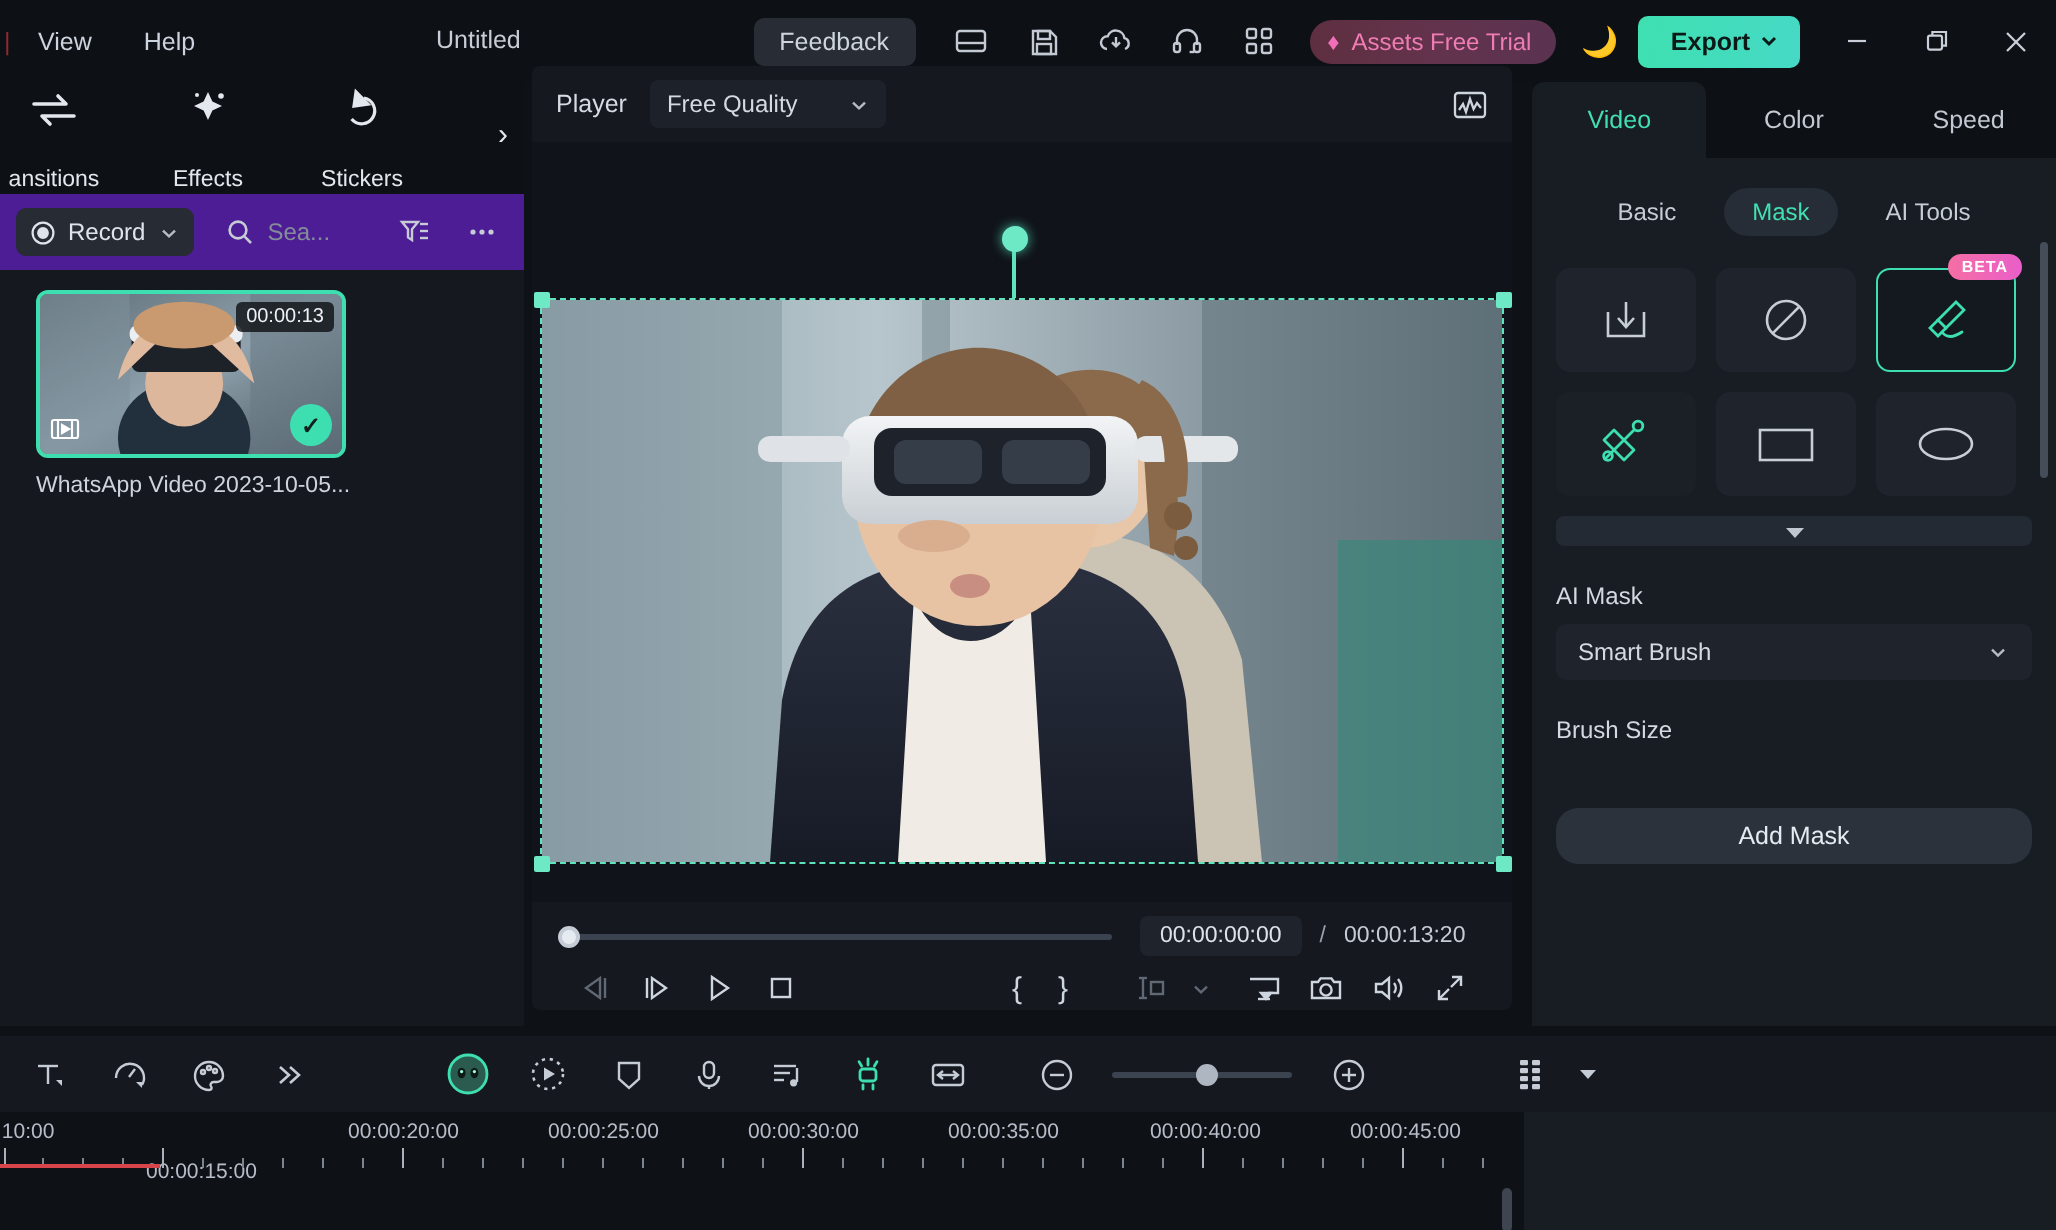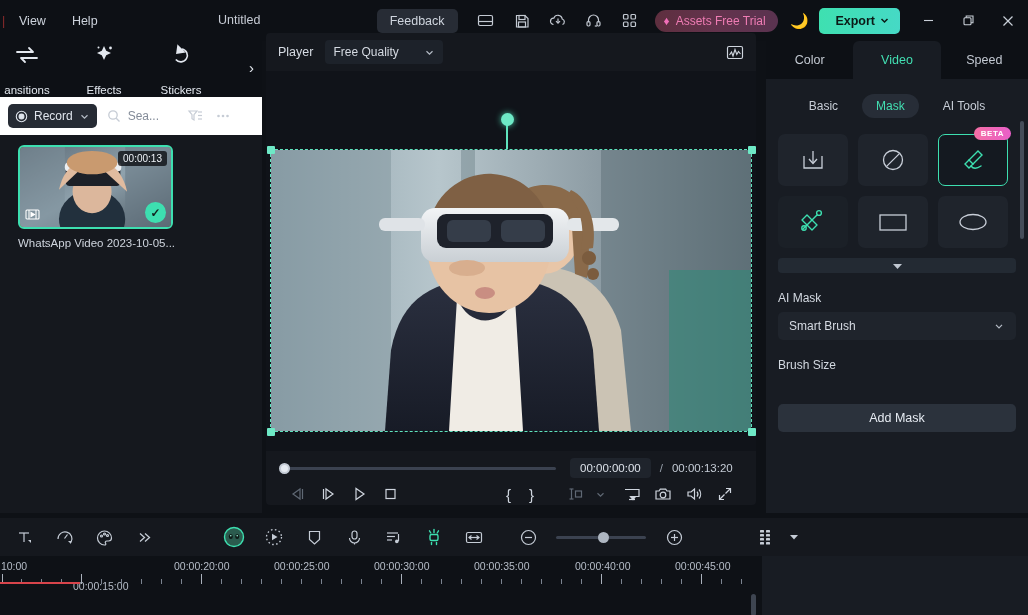--- a/index.html
+++ b/index.html
@@ -69,22 +69,22 @@
     display: flex; flex-direction: column; align-items: center; justify-content: center;
     gap: 3px; cursor: pointer; color: #e2e7ee; min-width: 62px;
   }
   .lib-tab .lbl { font-size: 11.5px; white-space: nowrap; margin-top: 16px; }
   .lib-tab-glyph { height: 22px; display: flex; align-items: flex-end; }
   .lib-arrow {
     position: absolute; right: 8px; top: 18px; color: #e3e8ef; cursor: pointer;
     font-size: 15px;
   }
   .lib-toolbar {
-    height: 38px; display: flex; align-items: center; padding: 0 8px; gap: 4px;
-    background: #ffffff;
+    height: 38px; display: flex; align-items: center; padding: 0 8px; gap: 10px;
+    background: #4c1d95;
   }
   .record-btn {
     display: flex; align-items: center; gap: 6px;
     background: #262b34; border-radius: 5px; padding: 5px 7px; cursor: pointer;
   }
   .record-btn .rl { font-size: 12px; color: #dfe4ec; }
   .search-wrap { display: flex; align-items: center; gap: 7px; margin-left: 6px; cursor: text; }
   .search-wrap .ph { font-size: 12px; color: #848c99; }
   .tb-sm { width: 24px; height: 24px; display:flex; align-items:center; justify-content:center; cursor:pointer; color:#c6ccd5; }
   .media-area { padding: 10px 0 0 18px; }
@@ -221,21 +221,21 @@
   .sl-knob {
     position: absolute; left: 2px; top: -4px; width: 11px; height: 11px;
     border-radius: 50%; background: #e6ebf2; border: 2px solid #b9c1cc;
   }
   .sl-val {
     width: 72px; height: 26px; background: #1f242c; border-radius: 5px;
     display: flex; align-items: center; justify-content: center;
     font-size: 12px; color: #d5dae2; cursor: text;
   }
   .add-mask {
-    margin: 32px 12px 0 12px; height: 28px; background: #2b323c; border-radius: 5px;
+    margin: 32px 12px 0 12px; height: 28px; background: #2b323c; border-radius: 11px;
     display: flex; align-items: center; justify-content: center;
     font-size: 12.5px; color: #e6ebf2; cursor: pointer;
   }
   .rp-scroll {
     position: absolute; right: 4px; top: 80px; width: 4px; height: 118px;
     background: #454d59; border-radius: 2px; cursor: pointer;
   }
 
   
   .bottom-bar {
@@ -626,22 +626,22 @@
             <polyline points="8,13.5 3.5,13.5 3.5,9"></polyline>
               <line x1="3.5" y1="13.5" x2="8.5" y2="8.5"></line>
           </svg>
         </div>
       </div>
     </div>
   </div>
 
   <div class="right-panel">
     <div class="rp-tabs">
+      <div class="rp-tab active">Video</div>
       <div class="rp-tab">Color</div>
-      <div class="rp-tab active">Video</div>
       <div class="rp-tab">Speed</div>
     </div>
 
     <div class="sub-tabs">
       <div class="sub-tab">Basic</div>
       <div class="sub-tab active">Mask</div>
       <div class="sub-tab">AI Tools</div>
     </div>
 
     <div class="mask-grid">

